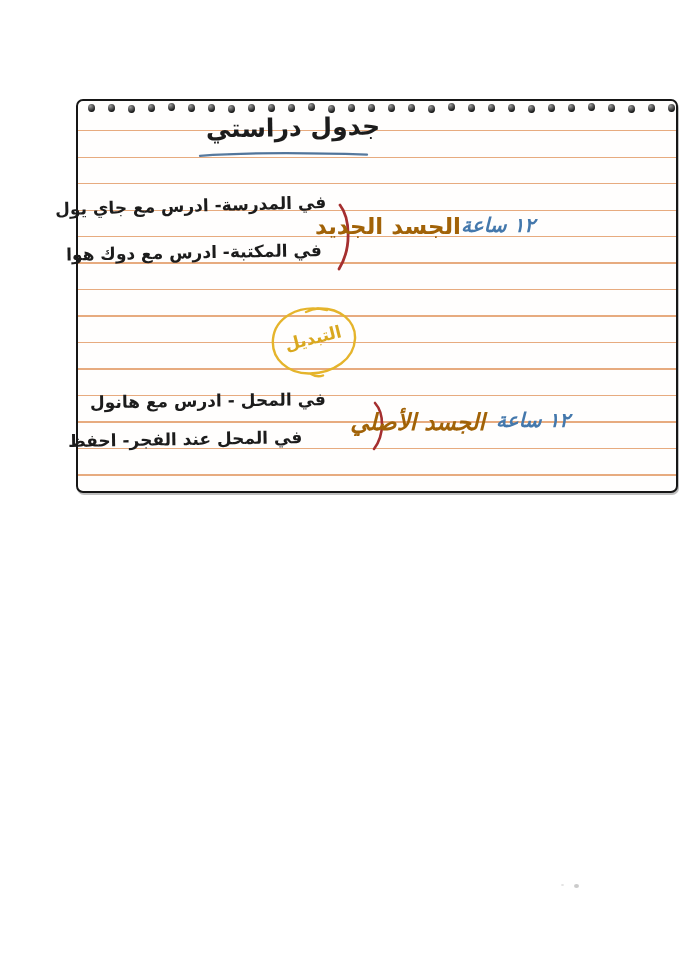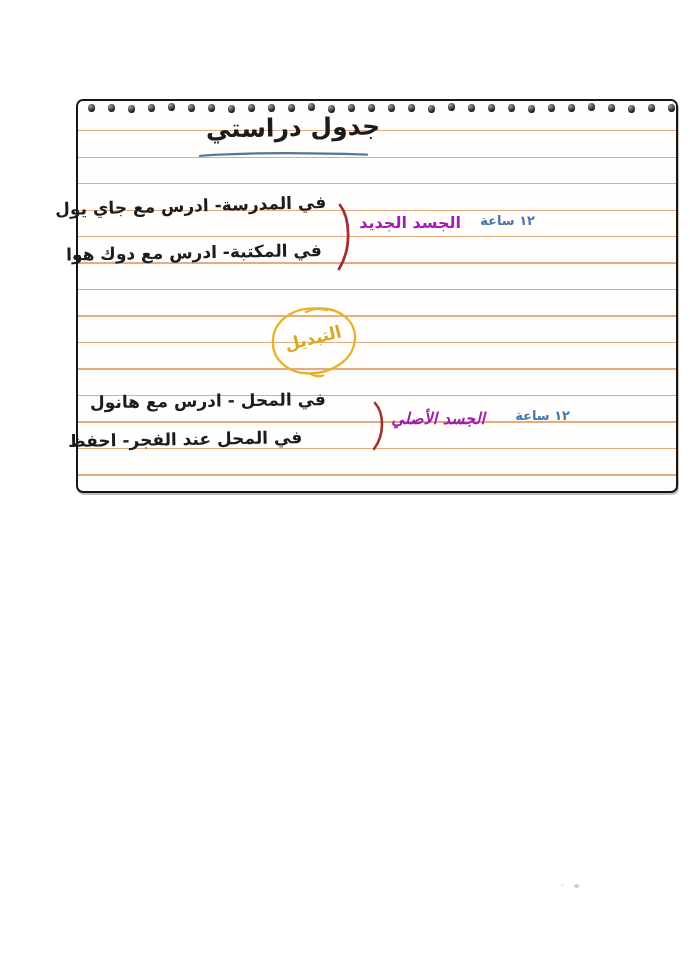--- a/index.html
+++ b/index.html
@@ -26,22 +26,22 @@
     position:absolute;left:0;right:0;top:29px;height:347px;pointer-events:none;
     background-image:repeating-linear-gradient(to bottom,#e7ab7f 0 1.2px,transparent 1.2px 26.5px);
   }
   .txt{position:absolute;white-space:nowrap;color:#1c1c1c;font-weight:700;}
   .title{
     top:12px;left:110px;width:210px;text-align:center;
     font-size:25px;transform:rotate(-1deg);
   }
   .underline{position:absolute;left:120px;top:49px;}
   .body-line{font-size:17px;transform-origin:100% 50%;}
-  .red{color:#a21caf;font-size:16px;}
-  .blue{color:#4478ac;font-size:13px;}
+  .red{color:#a16207;font-size:23px;}
+  .blue{color:#4478ac;font-size:20px;font-style:italic;}
   .brace{position:absolute;}
   .bubble{position:absolute;left:189px;top:201px;}
   .bubble-label{
     position:absolute;left:190px;top:202px;width:90px;height:70px;
     display:flex;align-items:center;justify-content:center;
     color:#d9a81f;font-size:17px;font-weight:700;transform:rotate(-14deg);
   }
   .speck{position:absolute;left:574px;top:884px;width:5px;height:4px;border-radius:50%;
     background:#cbcbcb;box-shadow:-14px -1px 0 -1px #e3e3e3;}
 </style>

